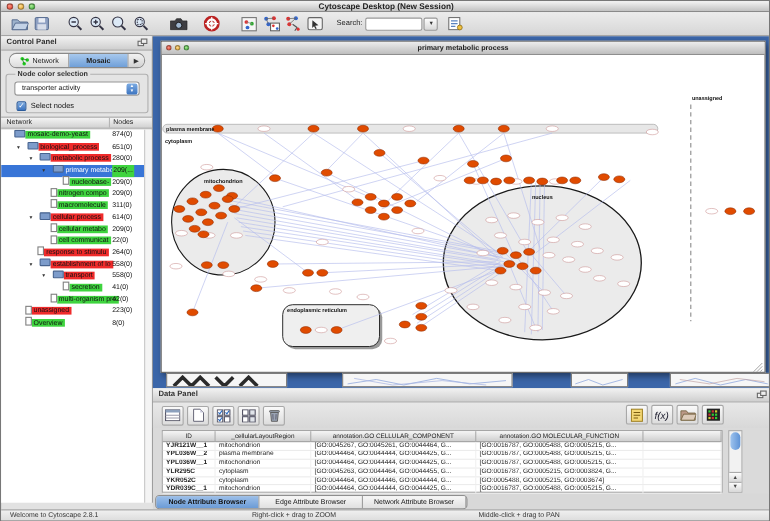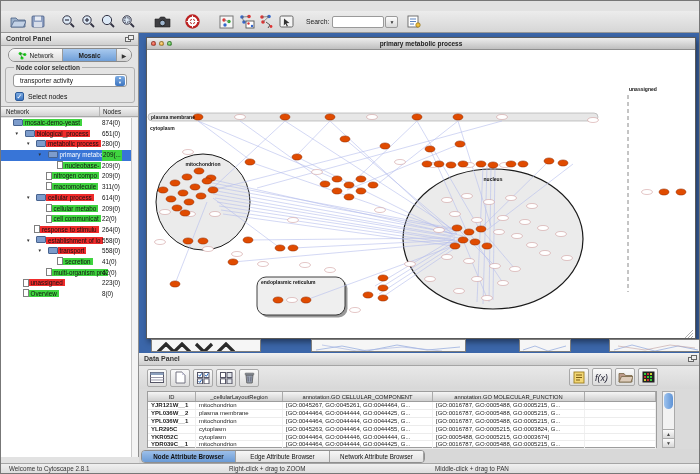--- a/index.html
+++ b/index.html
@@ -84,20 +84,28 @@
   .btab{width:94px;font-size:6.3px;color:#111;text-align:center;line-height:12px;background:linear-gradient(#f7f7f7,#e0e0e0);border-right:1px solid #9f9f9f;white-space:nowrap;overflow:hidden;}
   .btab.sel{background:linear-gradient(#9cbfe9,#6b9bd6);font-weight:bold;}
   #status-bar{position:absolute;left:0;top:462px;width:700px;height:12px;background:linear-gradient(#f0f0f0,#d9d9d9);border-top:1px solid #a5a5a5;}
   #status-bar span{position:absolute;top:1px;font-size:6.3px;color:#333;}
 </style>
 </head>
 <body>
 
 <div id="app">
 
+  <div id="titlebar">
+    <div class="lights">
+      <span class="light red"></span>
+      <span class="light yellow"></span>
+      <span class="light green"></span>
+    </div>
+    <div class="title">Cytoscape Desktop (New Session)</div>
+  </div>
 
   <div id="toolbar">
     <button class="tb">
         <svg width="16" height="13">
           <path d="M1,3 h5 l2,2 h7 v7 H1 z" fill="#9db2cc" stroke="#4c6287" stroke-width="0.8"></path>
           <path d="M1,12 L4,6 h12 l-2.5,6 z" fill="#c3d2e6" stroke="#4c6287" stroke-width="0.8"></path>
         </svg>
       </button>
     <button class="tb">
         <svg width="14" height="13">

